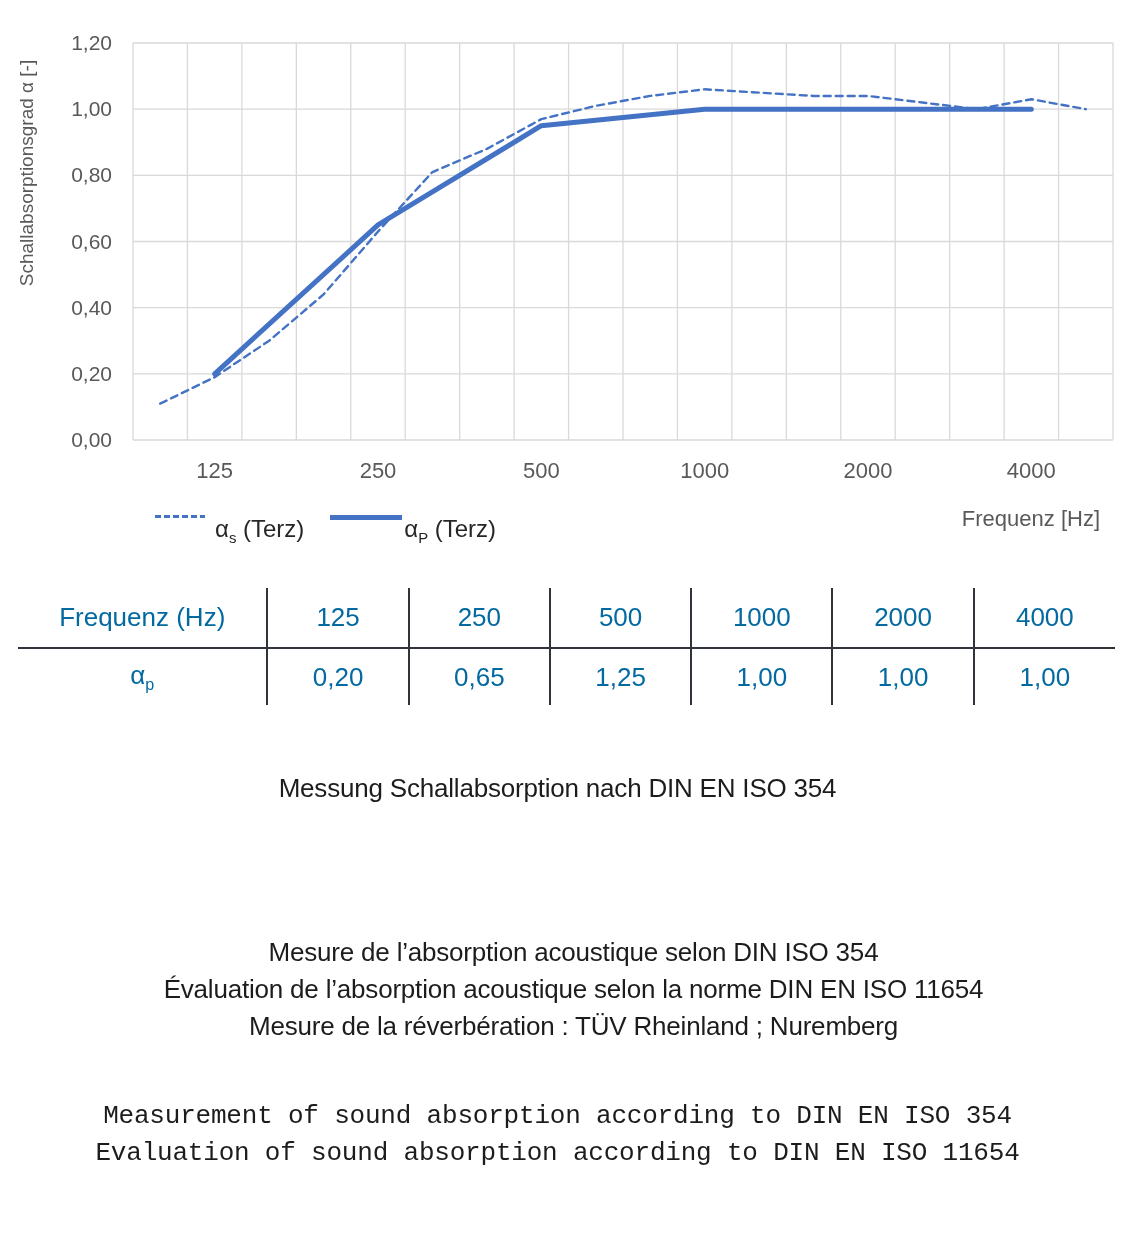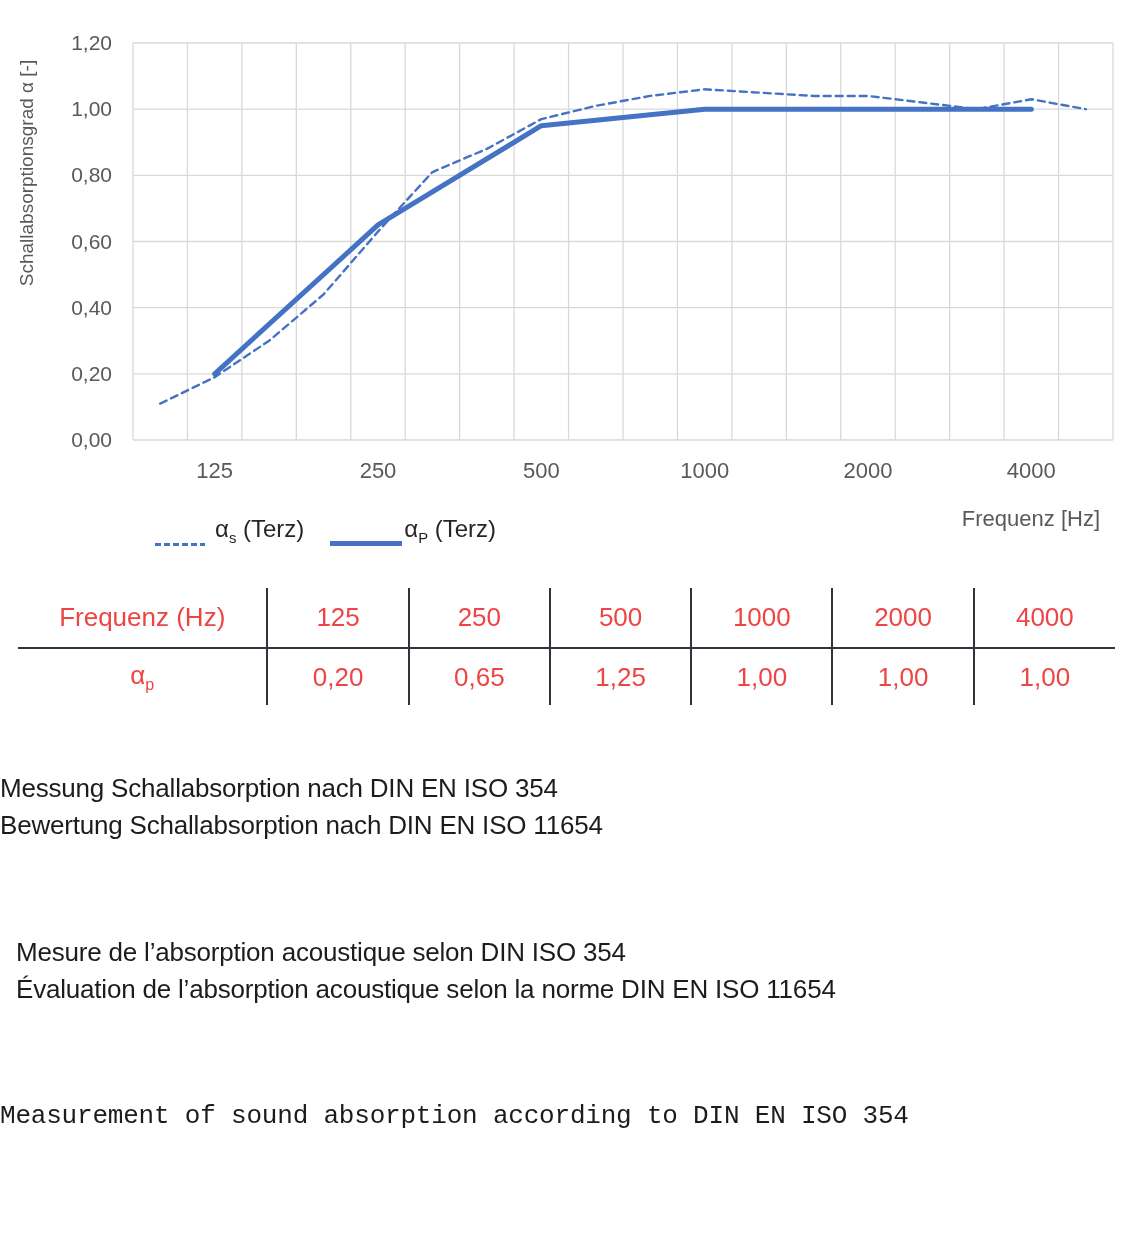--- a/index.html
+++ b/index.html
@@ -10,42 +10,42 @@
   #chart-svg { position:absolute; left:0; top:0; }
   #chart-svg text { font-family:"Liberation Sans", sans-serif; fill:#595959; }
 
   .x-axis-title {
     position:absolute; top:506px; right:35px;
     font-size:22px; color:#595959;
   }
 
   .legend { position:absolute; left:155px; top:515px; display:flex; align-items:center; gap:26px;
             font-size:24px; color:#262626; }
-  .legend-item { display:flex; align-items:flex-end; }
+  .legend-item { display:flex; align-items:flex-start; }
   .legend-sample-dashed {
     width:50px; height:2.5px; margin-right:10px;
     background:repeating-linear-gradient(90deg,#4472C4 0 6px, transparent 6px 9px);
   }
   .legend-sample-solid { width:72px; height:4.5px; margin-right:2px; background:#4472C4; }
   .legend sub, .tbl sub { font-size:0.62em; }
 
   
   .tbl { position:absolute; left:18px; top:588px; width:1097px;
          display:table; table-layout:fixed; border-collapse:collapse;
-         font-size:26px; color:#ef4444; }
+         font-size:26px; color:#0369a1; }
   .tbl-row { display:table-row; }
   .tbl-cell { display:table-cell; text-align:center; vertical-align:middle; height:60px; }
   .tbl-row.values .tbl-cell { height:57px; }
   .tbl-cell.c0 { width:249px; }
   .tbl-cell:not(.c0) { width:141px; border-left:2px solid #2f343b; }
   .tbl-row.header .tbl-cell { border-bottom:2.5px solid #2f343b; }
 
   
   .notes-block { position:absolute; left:0; width:1135px; padding-right:20px;
-                 text-align:left; font-size:26px; line-height:37px;
+                 text-align:center; font-size:26px; line-height:37px;
                  letter-spacing:-0.2px; color:#1c1c1c; }
   .notes-de { top:770px; }
   .notes-fr { top:934px;margin-left:16px; }
   .notes-en { top:1098px;font-family:Liberation Mono, monospace; }
 </style>
 </head>
 <body>
 
 <div class="page">
 
@@ -123,23 +123,24 @@
       <div class="tbl-cell">0,65</div>
       <div class="tbl-cell">1,25</div>
       <div class="tbl-cell">1,00</div>
       <div class="tbl-cell">1,00</div>
       <div class="tbl-cell">1,00</div>
     </div>
   </div>
 
   <div class="notes-block notes-de">
     <div>Messung Schallabsorption nach DIN EN ISO 354</div>
-    <div>Bewertung Schallabsorption nach DIN EN ISO 11654</div>
   </div>
   <div class="notes-block notes-fr">
     <div>Mesure de l’absorption acoustique selon DIN ISO 354</div>
     <div>Évaluation de l’absorption acoustique selon la norme DIN EN ISO 11654</div>
+    <div>Mesure de la réverbération : TÜV Rheinland ; Nuremberg</div>
   </div>
   <div class="notes-block notes-en">
     <div>Measurement of sound absorption according to DIN EN ISO 354</div>
+    <div>Evaluation of sound absorption according to DIN EN ISO 11654</div>
   </div>
 
 </div>
 
 </body></html>

